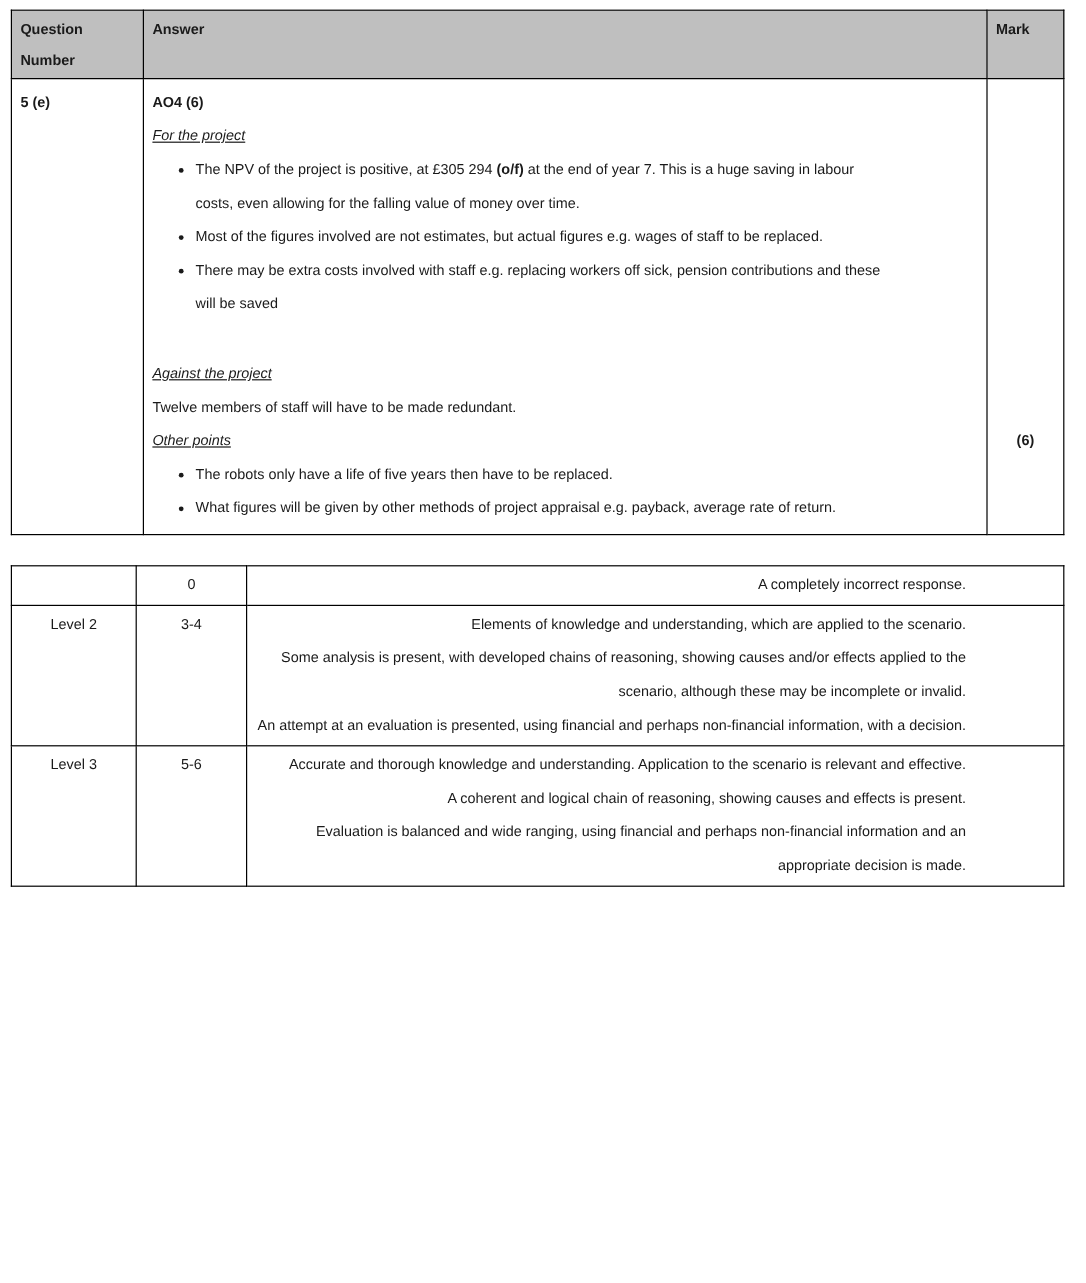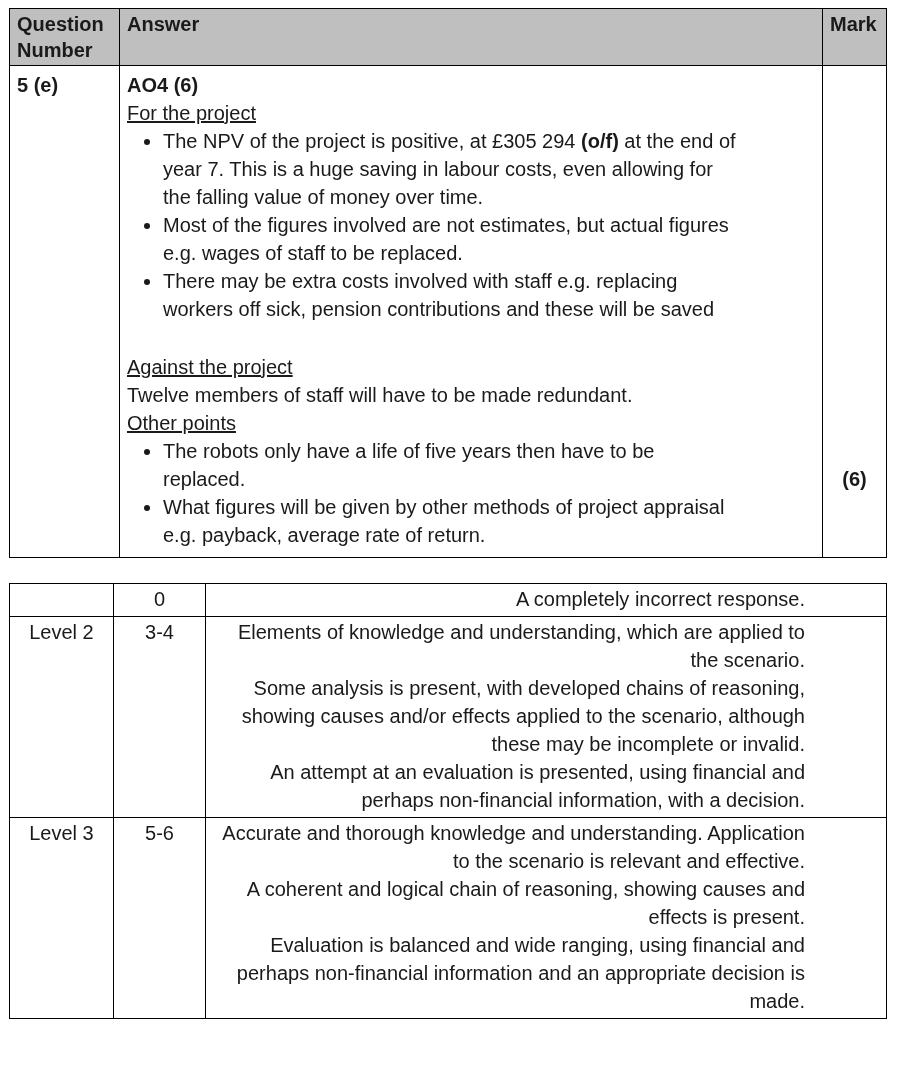--- a/index.html
+++ b/index.html
@@ -12,21 +12,21 @@
   .page {
     width: 905px;
     min-height: 1069px;
     padding: 8px 10px 10px 9px;
     background: #ffffff;
   }
   table {
     border-collapse: collapse;
     table-layout: fixed;
     width: 877px;
-    font-size: 20px;
+    font-size: 12px;
     line-height: 28px;
   }
   th, td {
     border: 1px solid #000000;
     vertical-align: top;
     text-align: left;
   }
   th {
     background: #bfbfbf;
     font-weight: 700;
@@ -35,21 +35,21 @@
   }
   td { padding: 1px 7px 3px 7px; }
 
   
   .col-q { width: 110px; }
   .col-a { width: 703px; }
   .col-m { width: 64px; }
   .q-cell { font-weight: 700; padding-top: 5px; }
   .answer-cell { padding-top: 5px; padding-bottom: 8px; }
   .b { font-weight: 700; }
-  .u { text-decoration: underline; }
+  .u { text-decoration: underline; font-style: italic; }
   .bullets {
     margin: 0;
     padding: 0 0 0 36px;
     list-style: disc outside;
   }
   .bullets li { max-width: 575px; }
   .spacer { height: 30px; }
   .mark-cell { position: relative; }
   .mark-value {
     position: absolute;

